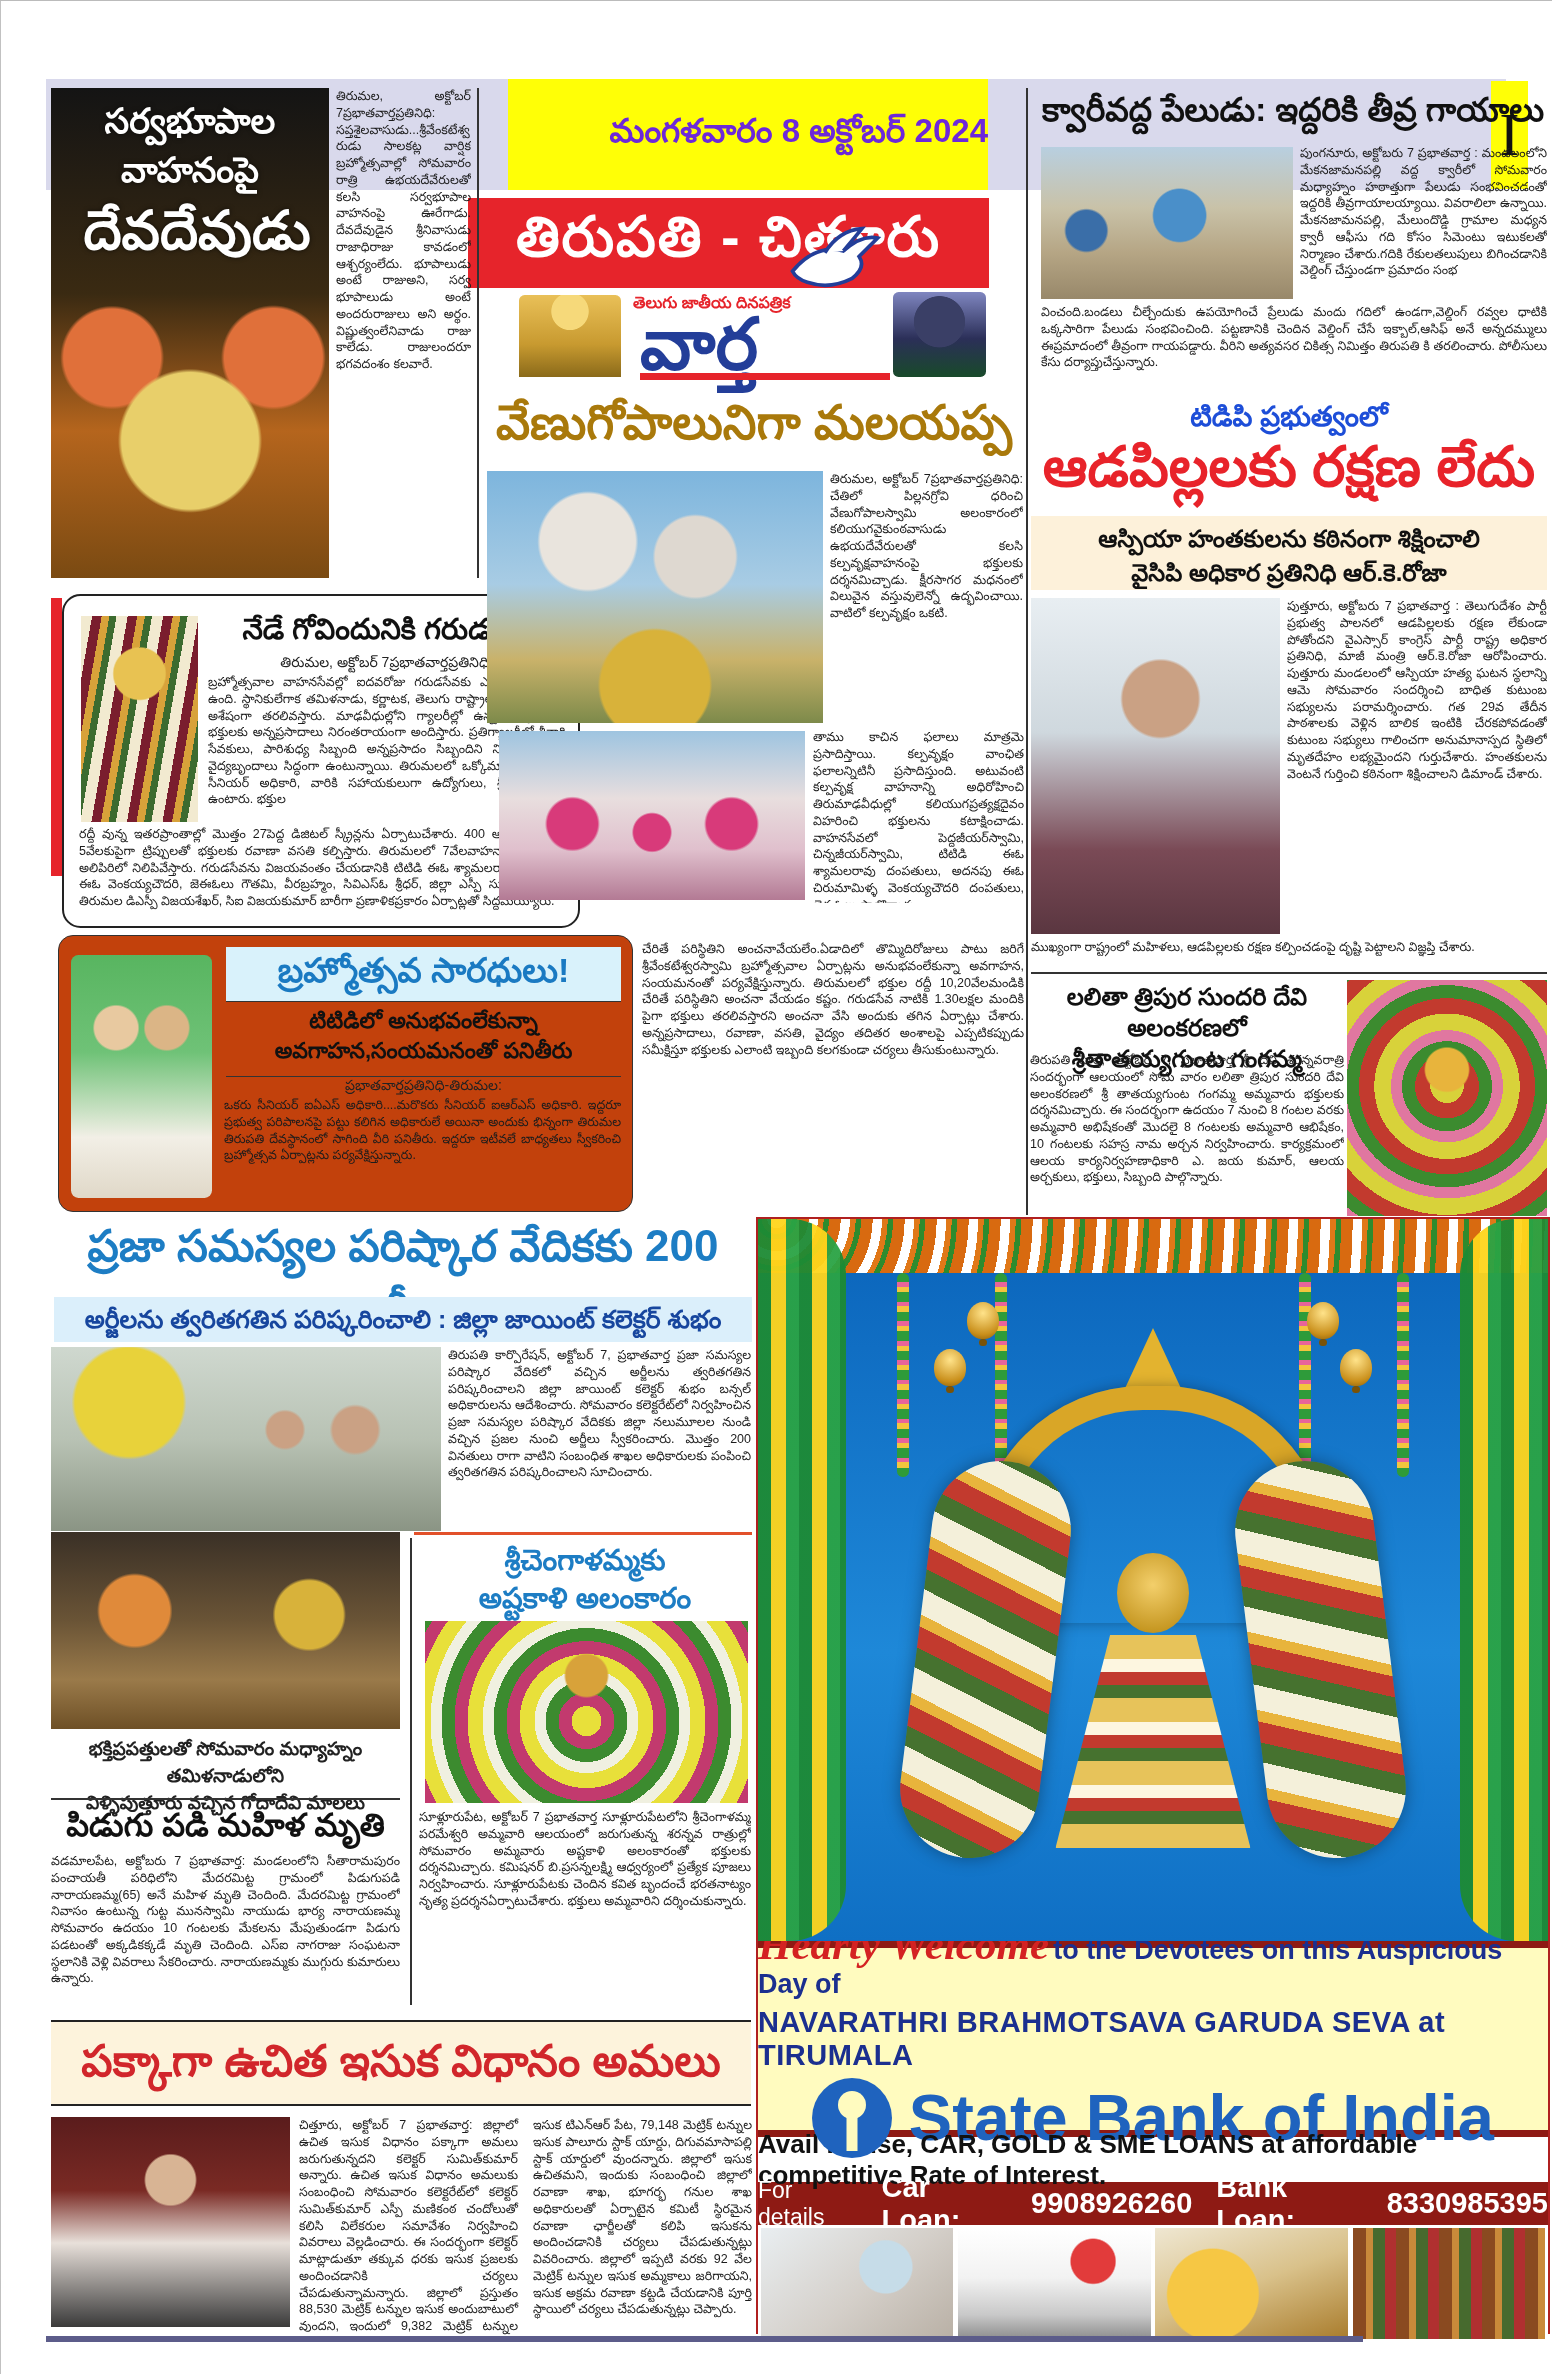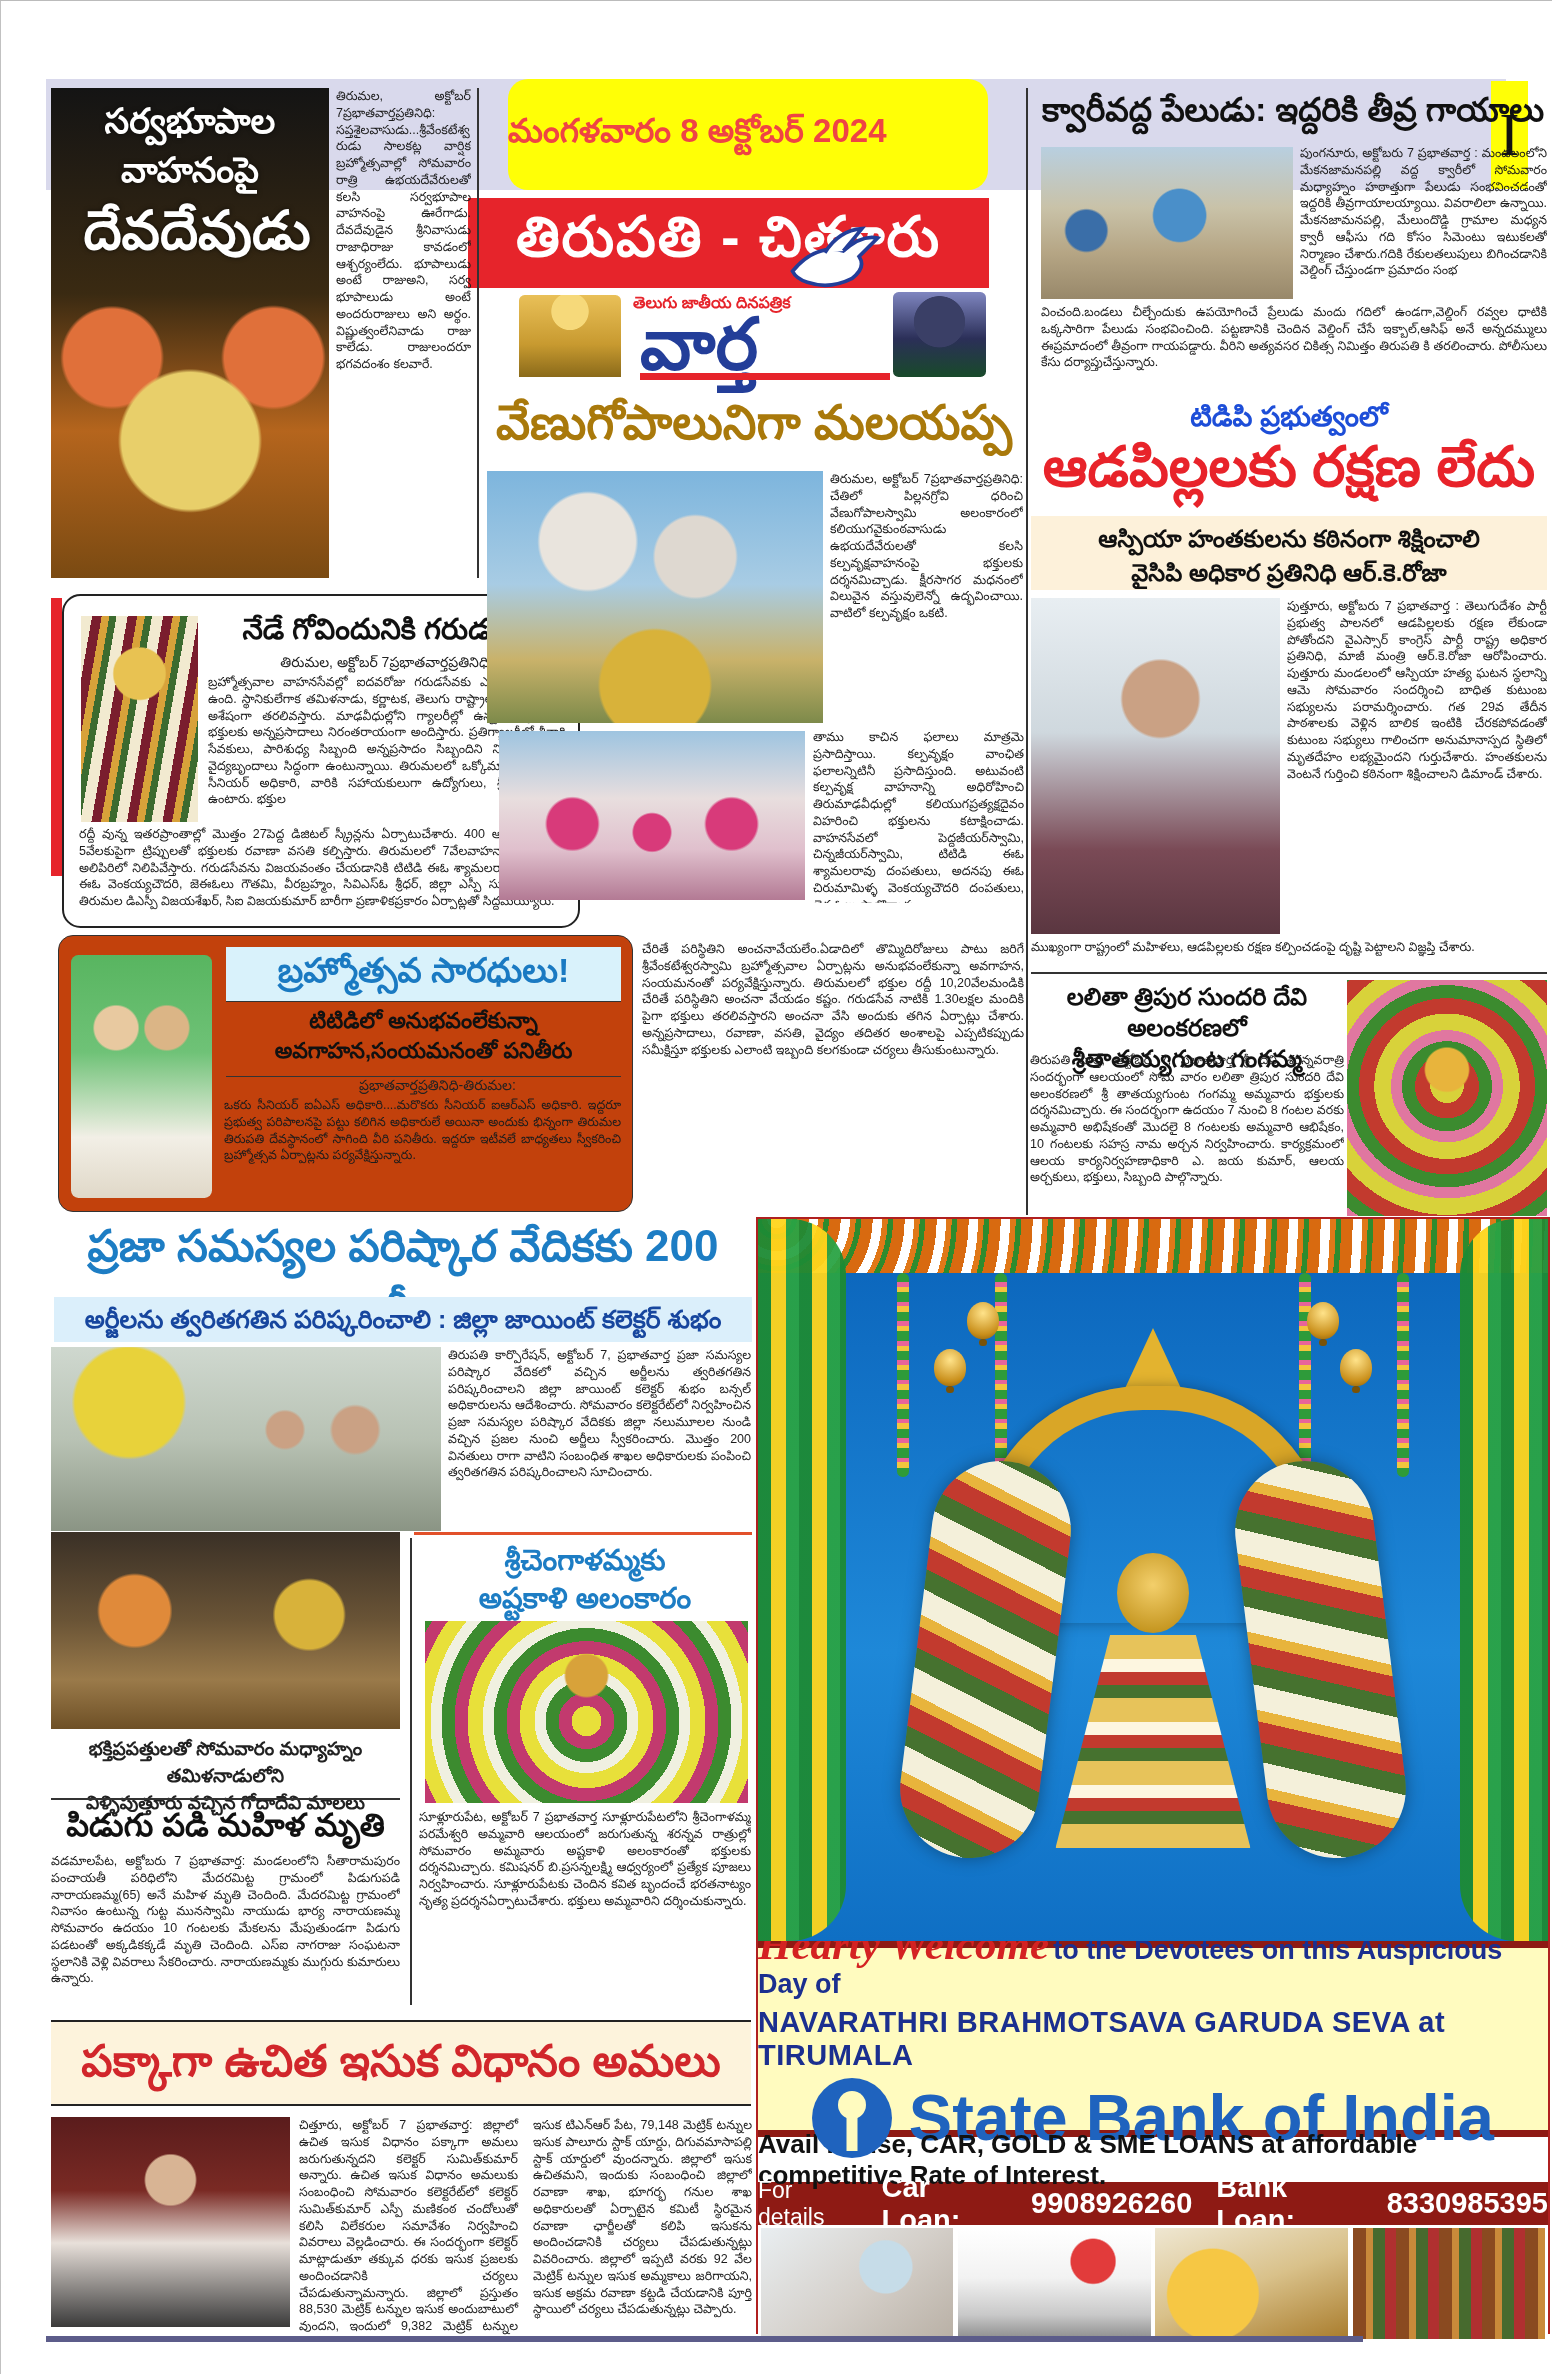--- a/index.html
+++ b/index.html
@@ -10,22 +10,22 @@
   .bodytxt{font-size:12.5px;line-height:1.34;text-align:justify;color:#1c1c1c;
            overflow:hidden;word-break:break-word;}
   .centertxt{text-align:center;}
   .photo{overflow:hidden;}
   .rule-v{background:#333;width:1.9px;}
   .rule-h{background:#333;height:1.9px;}
   
   .header-bar{background:#d9d9ec;}
   .logo-small{font-size:46px;font-weight:bold;color:#111;border-bottom:3.7px solid #222;
               line-height:1.05;padding:0 5.6px;}
-  .date-box{background:#ffff06;color:#ef4444;font-weight:bold;font-size:33px;
-            display:flex;align-items:center;justify-content:flex-start;border-radius:20px;}
+  .date-box{background:#ffff06;color:#6d28d9;font-weight:bold;font-size:33px;
+            display:flex;align-items:center;justify-content:flex-end;}
   .pagenum-box{background:#ffff06;color:#111;font-family:"Liberation Serif",serif;
                font-size:61px;display:flex;align-items:center;justify-content:center;}
   
   .mast-red{background:#e6242b;color:#fff;font-weight:bold;font-size:56px;
             display:flex;align-items:center;justify-content:center;letter-spacing:1.9px;}
   .tagline{color:#e6242b;font-weight:bold;font-size:16px;}
   .vaartha{color:#233e99;font-weight:800;font-size:72px;line-height:1;}
   .red-underbar{background:#e6242b;height:6.5px;}
   
   .hl-overlay{color:#fff;font-weight:bold;text-shadow:0 0 5.6px rgba(0,0,0,.65);}
@@ -134,21 +134,21 @@
   <div class="abs photo" style="left:487px;top:471px;width:336px;height:252px;background:radial-gradient(circle at 30% 28%,#e9e4dd 0 16%,transparent 17%),radial-gradient(circle at 62% 34%,#ded8d0 0 15%,transparent 16%),radial-gradient(circle at 50% 85%,#d8b23a 0 20%,transparent 21%),linear-gradient(180deg,#7db5dd 0%,#a8cce4 45%,#c9b26a 75%,#7d8a4a 100%);"></div>
   <div class="abs bodytxt" style="left:830px;top:471px;width:193px;height:252px;">తిరుమల, అక్టోబర్ 7ప్రభాతవార్తప్రతినిధి: చేతిలో పిల్లనగ్రోవి ధరించి వేణుగోపాలస్వామి అలంకారంలో కలియుగవైకుంఠవాసుడు ఉభయదేవేరులతో కలసి కల్పవృక్షవాహనంపై భక్తులకు దర్శనమిచ్చాడు. క్షీరసాగర మధనంలో విలువైన వస్తువులెన్నో ఉద్భవించాయి. వాటిలో కల్పవృక్షం ఒకటి.</div>
   <div class="abs photo" style="left:499px;top:731px;width:306px;height:169px;background:radial-gradient(circle at 24% 55%,#d83a7a 0 10%,transparent 11%),radial-gradient(circle at 50% 60%,#d83a7a 0 10%,transparent 11%),radial-gradient(circle at 76% 55%,#d83a7a 0 10%,transparent 11%),linear-gradient(180deg,#9ec4e0 0%,#e8dede 40%,#e0c0cd 70%,#b37a94 100%);"></div>
   <div class="abs bodytxt" style="left:813px;top:729px;width:211px;height:174px;">తాము కాచిన ఫలాలు మాత్రమె ప్రసాదిస్తాయి. కల్పవృక్షం వాంఛిత ఫలాలన్నిటినీ ప్రసాదిస్తుంది. అటువంటి కల్పవృక్ష వాహనాన్ని అధిరోహించి తిరుమాఢవీధుల్లో కలియుగప్రత్యక్షదైవం విహరించి భక్తులను కటాక్షించాడు. వాహనసేవలో పెద్దజీయర్‌స్వామి, చిన్నజీయర్‌స్వామి, టిటిడి ఈఓ శ్యామలరావు దంపతులు, అదనపు ఈఓ చిరుమామిళ్ళ వెంకయ్యచౌదరి దంపతులు, జెఈఓలు పాల్గొన్నారు.</div>
 
   <div class="abs peachbox" style="left:58px;top:935px;width:573px;height:275px;">
     <div class="abs photo" style="left:12px;top:18.6px;width:141px;height:243px;background:radial-gradient(circle at 32% 30%,#e8c9a0 0 11%,transparent 12%),radial-gradient(circle at 68% 30%,#dbb586 0 11%,transparent 12%),linear-gradient(180deg,#58b560 0%,#6fc277 40%,#f2efe6 75%,#e0d8c8 100%);border-radius:7.4px;"></div>
     <div class="abs centertxt" style="left:167px;top:11px;width:395px;font-size:34px;font-weight:bold;color:#1a7ac2;background:#d9f2fb;padding:3.7px 0;border-bottom:1.9px solid #333;">బ్రహ్మోత్సవ సారధులు!</div>
     <div class="abs hl-black centertxt" style="left:167px;top:72px;width:395px;font-size:22px;">టిటిడిలో అనుభవంలేకున్నా</div>
     <div class="abs hl-black centertxt" style="left:167px;top:102px;width:395px;font-size:22px;border-bottom:1.9px solid #333;padding-bottom:7.4px;">అవగాహన,సంయమనంతో పనితీరు</div>
-    <div class="abs dateline" style="left:181px;top:141px;width:395px;">ప్రభాతవార్తప్రతినిధి-తిరుమల:</div>
+    <div class="abs dateline" style="left:167px;top:141px;width:395px;">ప్రభాతవార్తప్రతినిధి-తిరుమల:</div>
     <div class="abs bodytxt" style="left:165px;top:161px;width:397px;height:104px;">ఒకరు సీనియర్ ఐఏఎస్ అధికారి....మరొకరు సీనియర్ ఐఆర్ఎస్ అధికారి. ఇద్దరూ ప్రభుత్వ పరిపాలనపై పట్టు కలిగిన అధికారులే అయినా అందుకు భిన్నంగా తిరుమల తిరుపతి దేవస్థానంలో సాగింది వీరి పనితీరు. ఇద్దరూ ఇటీవలే బాధ్యతలు స్వీకరించి బ్రహ్మోత్సవ ఏర్పాట్లను పర్యవేక్షిస్తున్నారు.</div>
   </div>
   <div class="abs bodytxt" style="left:642px;top:941px;width:382px;height:269px;">చేరితే పరిస్థితిని అంచనావేయలేం.ఏడాదిలో తొమ్మిదిరోజులు పాటు జరిగే శ్రీవేంకటేశ్వరస్వామి బ్రహ్మోత్సవాల ఏర్పాట్లను అనుభవంలేకున్నా అవగాహన, సంయమనంతో పర్యవేక్షిస్తున్నారు. తిరుమలలో భక్తుల రద్దీ 10,20వేలమండికి చేరితే పరిస్థితిని అంచనా వేయడం కష్టం. గరుడసేవ నాటికి 1.30లక్షల మందికి పైగా భక్తులు తరలివస్తారని అంచనా వేసి అందుకు తగిన ఏర్పాట్లు చేశారు. అన్నప్రసాదాలు, రవాణా, వసతి, వైద్యం తదితర అంశాలపై ఎప్పటికప్పుడు సమీక్షిస్తూ భక్తులకు ఎలాంటి ఇబ్బంది కలగకుండా చర్యలు తీసుకుంటున్నారు.</div>
 
   <div class="abs rule-v" style="left:1026px;top:88px;height:1127px;"></div>
 
   <div class="abs hl-black centertxt" style="left:1039px;top:91px;width:508px;font-size:33px;">క్వారీవద్ద పేలుడు: ఇద్దరికి తీవ్ర గాయాలు</div>
   <div class="abs photo" style="left:1041px;top:147px;width:252px;height:152px;background:radial-gradient(circle at 55% 45%,#4a8fc9 0 16%,transparent 17%),radial-gradient(circle at 18% 55%,#3a6ea8 0 9%,transparent 10%),linear-gradient(180deg,#b8cfe0 0%,#c9c2a8 40%,#b5a584 70%,#98886a 100%);"></div>
   <div class="abs bodytxt" style="left:1300px;top:145px;width:247px;height:156px;">పుంగనూరు, అక్టోబరు 7 ప్రభాతవార్త : మండలంలోని మేకనజామనపల్లి వద్ద క్వారీలో సోమవారం మధ్యాహ్నం హఠాత్తుగా పేలుడు సంభవించడంతో ఇద్దరికి తీవ్రగాయాలయ్యాయి. వివరాలిలా ఉన్నాయి. మేకనజామనపల్లి, మేలుందొడ్డి గ్రామాల మధ్యన క్వారీ ఆఫీసు గది కోసం సిమెంటు ఇటుకలతో నిర్మాణం చేశారు.గదికి రేకులతలుపులు బిగించడానికి వెల్డింగ్ చేస్తుండగా ప్రమాదం సంభ</div>
   <div class="abs bodytxt" style="left:1041px;top:304px;width:506px;height:89px;">వించంది.బండలు చీల్చేందుకు ఉపయోగించే ప్రేలుడు మందు గదిలో ఉండగా,వెల్డింగ్ రవ్వల ధాటికి ఒక్కసారిగా పేలుడు సంభవించింది. పట్టణానికి చెందిన వెల్డింగ్ చేసే ఇక్బాల్,ఆసిఫ్ అనే అన్నదమ్ములు ఈప్రమాదంలో తీవ్రంగా గాయపడ్డారు. వీరిని అత్యవసర చికిత్స నిమిత్తం తిరుపతి కి తరలించారు. పోలీసులు కేసు దర్యాప్తుచేస్తున్నారు.</div>

